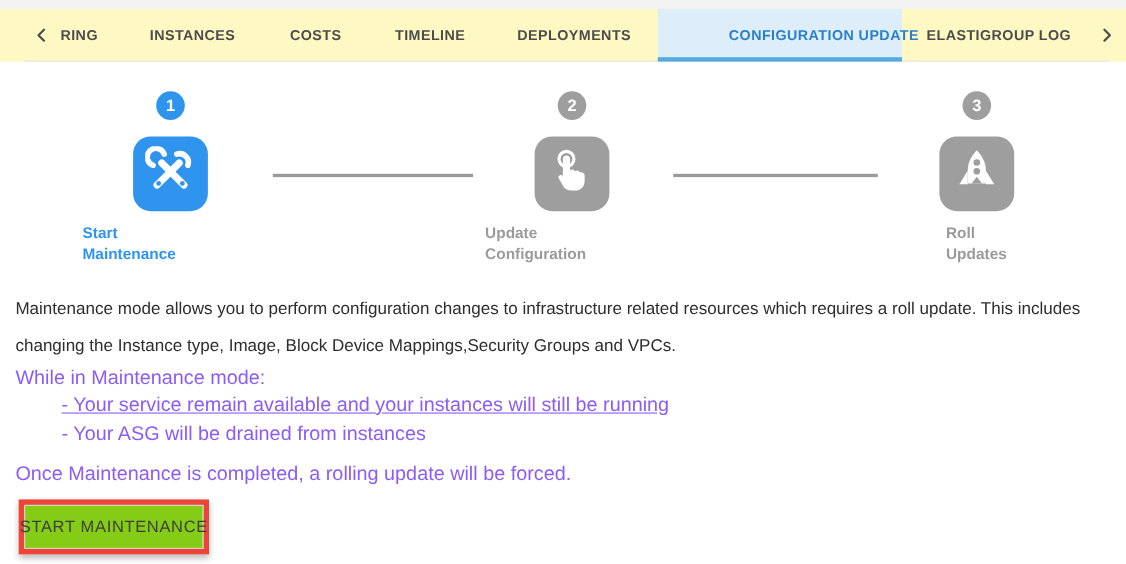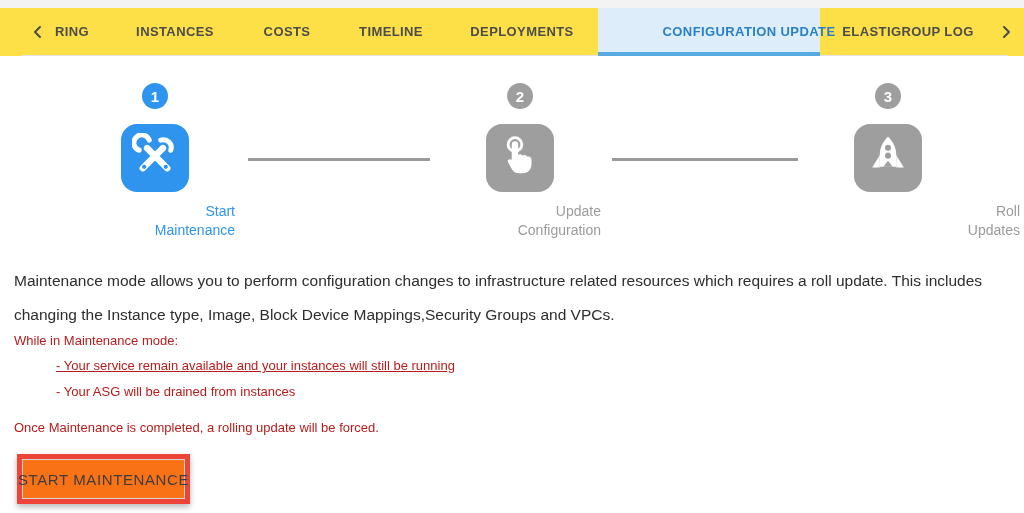--- a/index.html
+++ b/index.html
@@ -6,21 +6,21 @@
   html,body { background:#fff; }
   #screen {
     position:relative; width:1024px; height:513px; background:#ffffff;
     font-family:"Liberation Sans", sans-serif; overflow:hidden;
     color:#2f2f2f;
   }
   
   .top-strip { position:absolute; left:0; top:0; width:1024px; height:8px; background:#f3f3f3; }
 
   
-  .tabbar { position:absolute; left:0; top:8px; width:1024px; height:48px; background:#fde047; }
+  .tabbar { position:absolute; left:0; top:8px; width:1024px; height:48px; background:#fef9c3; }
   .tabbar-border { position:absolute; left:22px; top:47px; width:986px; height:1px; background:#e3e3e3; }
   .tab {
     position:absolute; top:0; height:47px; display:flex; align-items:center;
     transform:translateX(-50%); font-size:13px; font-weight:bold; letter-spacing:.4px;
     color:#4c4c4c; white-space:nowrap; cursor:pointer;
   }
   .tab-active-bg { position:absolute; left:598px; top:0; width:222px; height:47px; background:var(--tab-active-bg,#ddeefa); }
   .tab.active { color:var(--tab-active-text,#2a80c8); }
   .tab-underline { position:absolute; left:598px; top:44px; width:222px; height:4px; background:var(--tab-active-underline,#55abe0); }
   .tab-scroll { position:absolute; top:0; height:47px; display:flex; align-items:center; cursor:pointer; }
@@ -30,42 +30,42 @@
   .step-circle {
     position:absolute; width:26px; height:26px; border-radius:50%;
     color:#fff; font-size:15px; font-weight:bold; display:flex; align-items:center; justify-content:center;
     top:83px;
   }
   .step-square {
     position:absolute; width:68px; height:68px; border-radius:16px; top:124px;
     display:flex; align-items:center; justify-content:center;
   }
   .step-label {
-    position:absolute; top:202px; width:160px; text-align:right;
-    font-size:14px; font-weight:normal; line-height:19px; transform:translateX(-50%);
+    position:absolute; top:202px; width:160px; text-align:left;
+    font-size:14px; font-weight:bold; line-height:19px; transform:translateX(-50%);
   }
   .blue-bg { background:var(--accent-blue,#2e94ee); }
   .gray-bg { background:var(--inactive-gray,#9e9e9e); }
   .blue-text { color:var(--accent-blue,#2e94ee); }
   .gray-text { color:#9b9b9b; }
   .connector { position:absolute; top:158px; height:3px; background:#9a9a9a; }
 
   
-  .txt { position:absolute; white-space:nowrap; font-size:13px; color:#b91c1c; }
+  .txt { position:absolute; white-space:nowrap; font-size:18px; color:#8b5cf6; }
   .para { position:absolute; left:14px; top:264px; width:1000px; font-size:15.5px; line-height:34px; color:#2d2d2d; white-space:normal; }
 
   
   .annotation-box {
     position:absolute; left:17px; top:454px; width:173px; height:50px;
     border:5px solid var(--annotation-red,#ee4437);
     box-shadow:0 3px 6px rgba(0,0,0,.28);
     background:#fff;
   }
   .start-btn {
-    width:100%; height:100%; background:#f97316; border:1px solid #d4d4d4;
+    width:100%; height:100%; background:#84cc16; border:1px solid #d4d4d4;
     font-family:"Liberation Sans", sans-serif;
     font-size:15px; color:#3d3d3d; letter-spacing:.6px; white-space:nowrap;
     display:flex; align-items:center; justify-content:center; cursor:pointer;
   }
 </style>
 </head>
 <body>
 
 <div id="screen">
 

